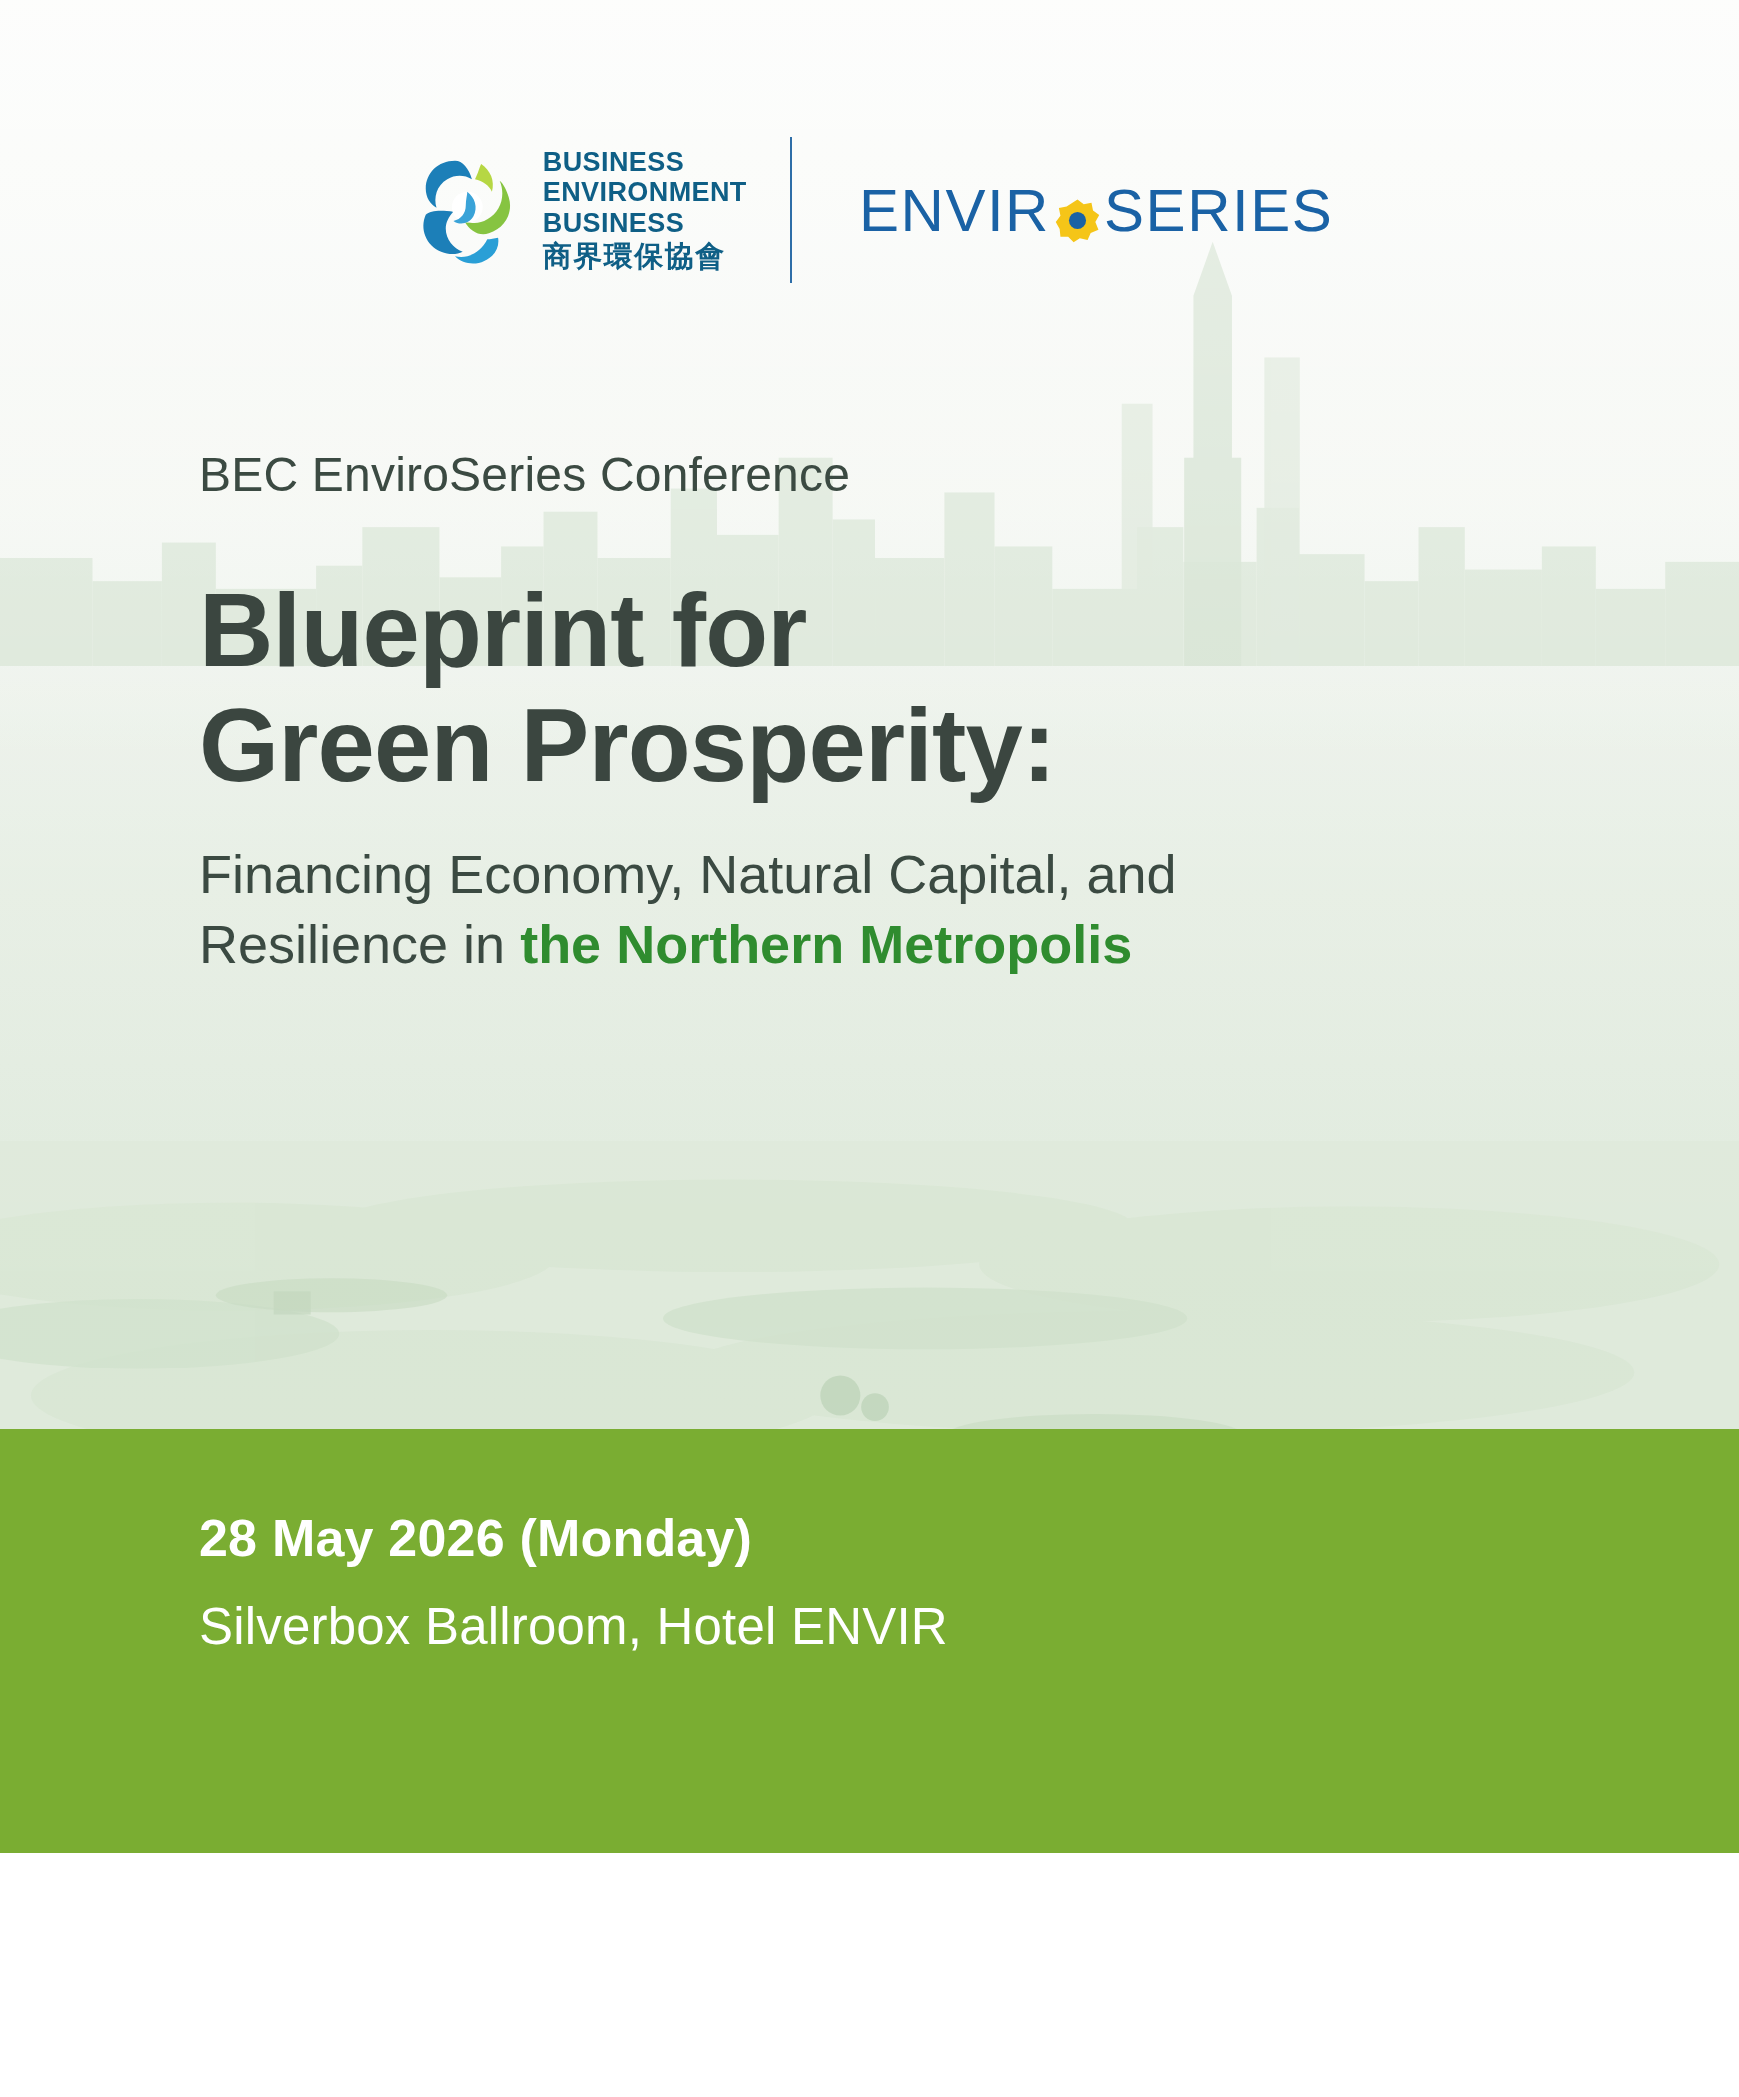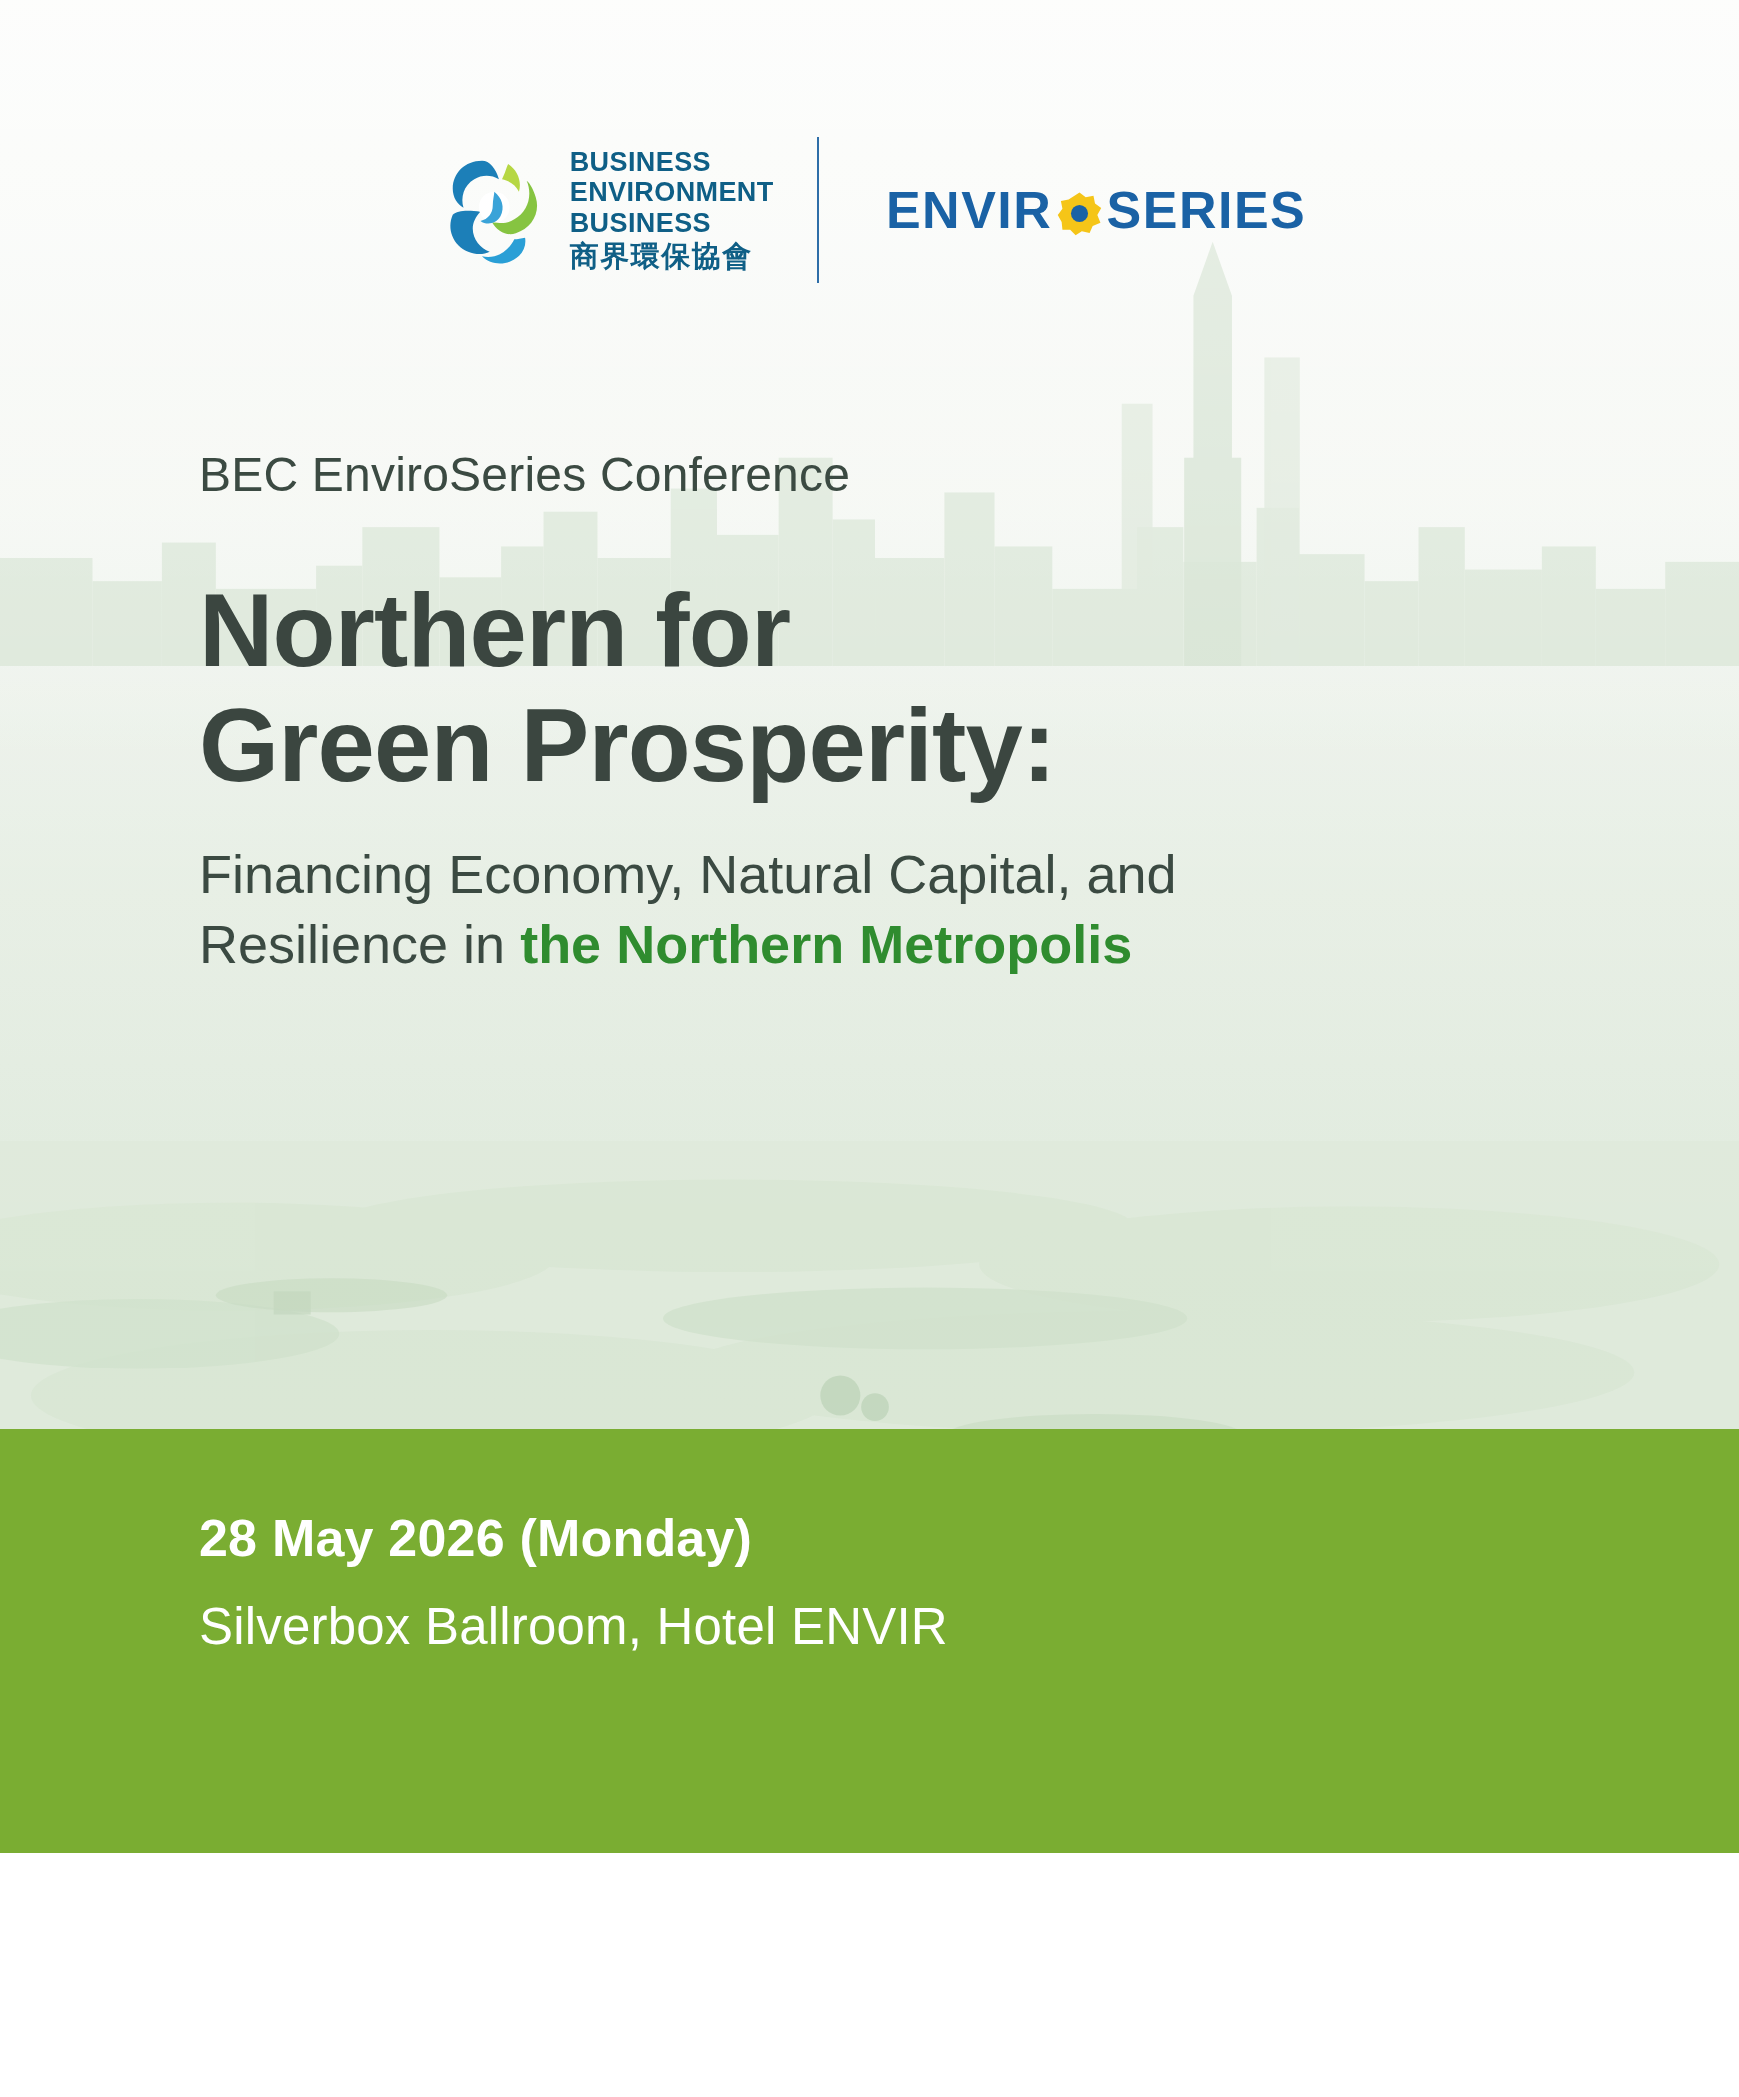--- a/index.html
+++ b/index.html
@@ -100,22 +100,22 @@
   }
   .divider-v {
     width: 2.3px;
     height: 146px;
     background: #2e6ea8;
     margin: 0 43px;
   }
   .enviro {
     display: flex;
     align-items: center;
-    font-weight: bold;
-    font-size: 52px;
+    font-weight: normal;
+    font-size: 60px;
     letter-spacing: 1.5px;
     color: #1a62a5;
     margin-left: 24px;
   }
   .enviro .gear {
     position: relative;
     width: 45px;
     height: 45px;
     margin: 0 4.6px;
     display: inline-block;
@@ -313,21 +313,21 @@
           <circle cx="29" cy="29" r="11" fill="#1a62a5"></circle>
         </svg>
       </span>
       <span>SERIES</span>
     </div>
   </div>
 
   <div class="content">
     <p class="eyebrow">BEC EnviroSeries Conference</p>
     <h1 class="title">
-      <span>Northern for</span><br>
+      <span>Blueprint for</span><br>
       <span>Green Prosperity:</span>
     </h1>
     <p class="subtitle">
       <span>Financing Economy, Natural Capital, and</span><br>
       <span>Resilience in </span><span class="hl">the Northern Metropolis</span>
     </p>
   </div>
 
   <div class="footer">
     <div class="footer-inner">

